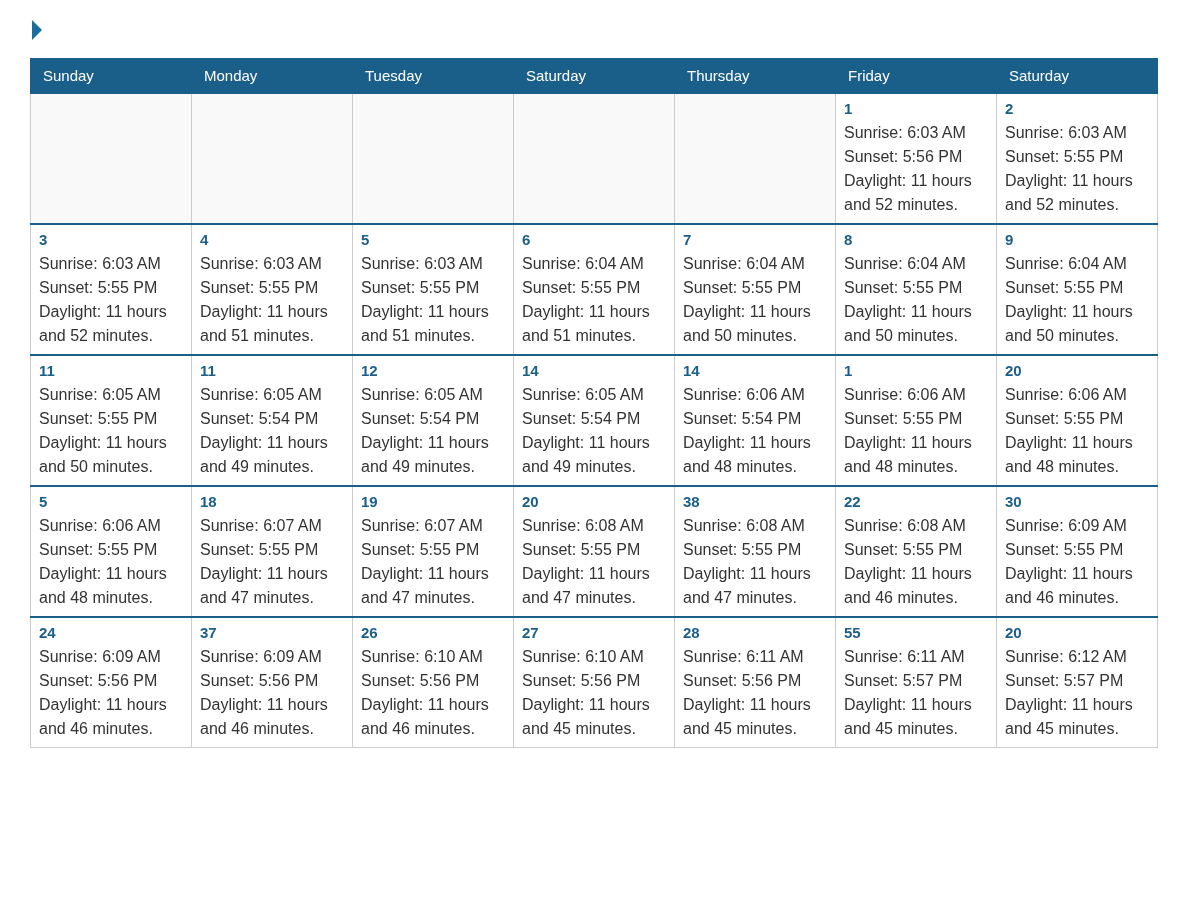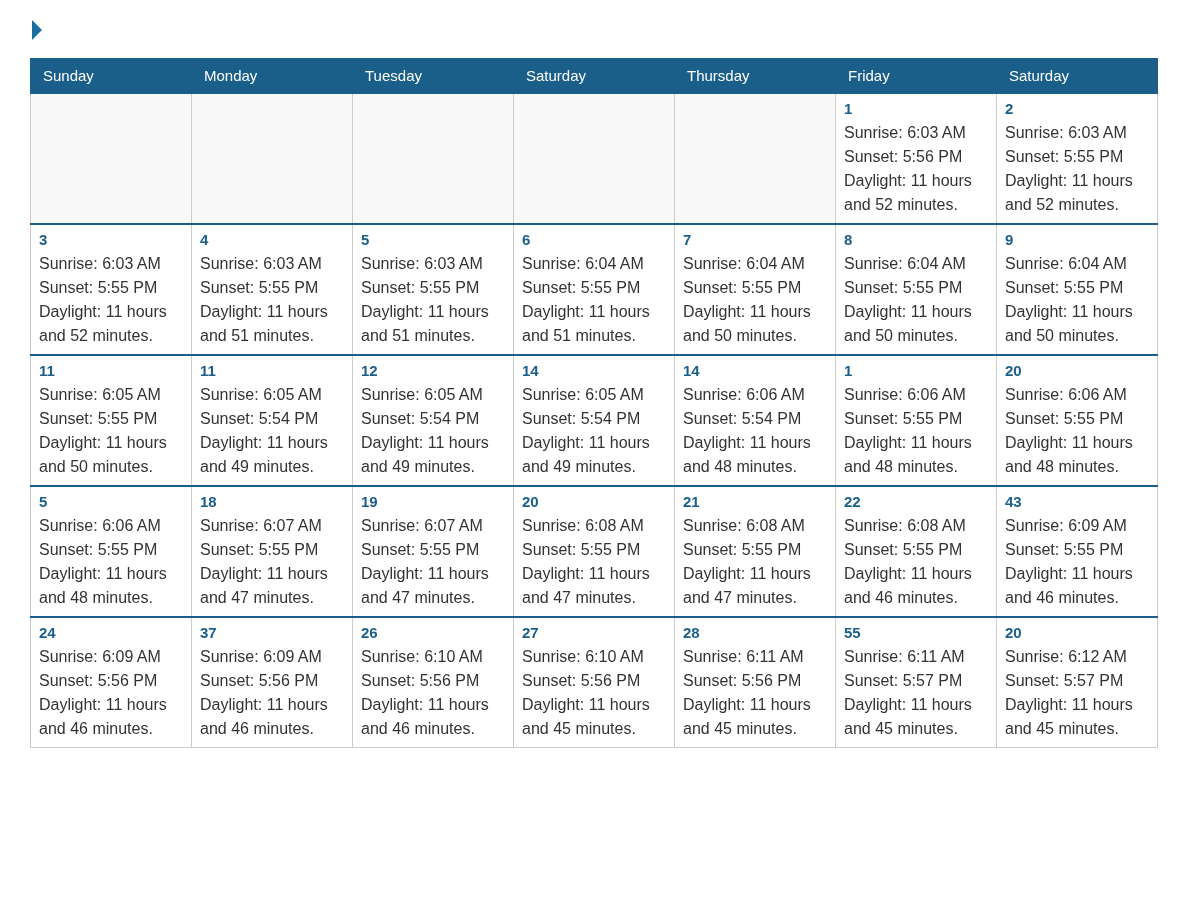--- a/index.html
+++ b/index.html
@@ -230,29 +230,29 @@
         </td>
         <td>
           <span class="day-number">19</span>
           <div class="day-info">Sunrise: 6:07 AM<br>Sunset: 5:55 PM<br>Daylight: 11 hours and 47 minutes.</div>
         </td>
         <td>
           <span class="day-number">20</span>
           <div class="day-info">Sunrise: 6:08 AM<br>Sunset: 5:55 PM<br>Daylight: 11 hours and 47 minutes.</div>
         </td>
         <td>
-          <span class="day-number">21</span>
+          <span class="day-number">38</span>
           <div class="day-info">Sunrise: 6:08 AM<br>Sunset: 5:55 PM<br>Daylight: 11 hours and 47 minutes.</div>
         </td>
         <td>
           <span class="day-number">22</span>
           <div class="day-info">Sunrise: 6:08 AM<br>Sunset: 5:55 PM<br>Daylight: 11 hours and 46 minutes.</div>
         </td>
         <td>
-          <span class="day-number">43</span>
+          <span class="day-number">30</span>
           <div class="day-info">Sunrise: 6:09 AM<br>Sunset: 5:55 PM<br>Daylight: 11 hours and 46 minutes.</div>
         </td>
       </tr>
       <tr>
         <td>
           <span class="day-number">24</span>
           <div class="day-info">Sunrise: 6:09 AM<br>Sunset: 5:56 PM<br>Daylight: 11 hours and 46 minutes.</div>
         </td>
         <td>
           <span class="day-number">37</span>

